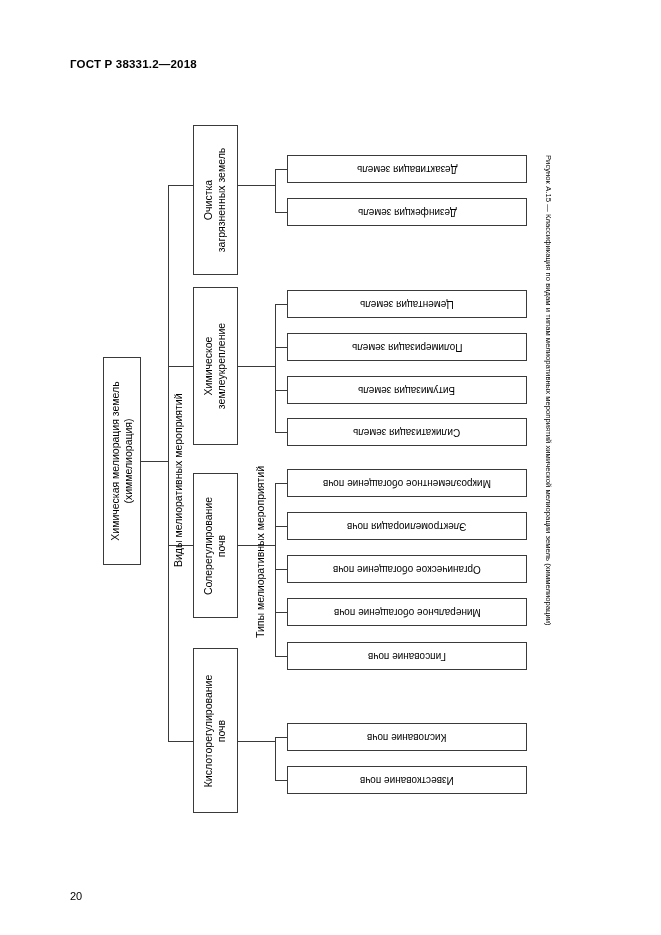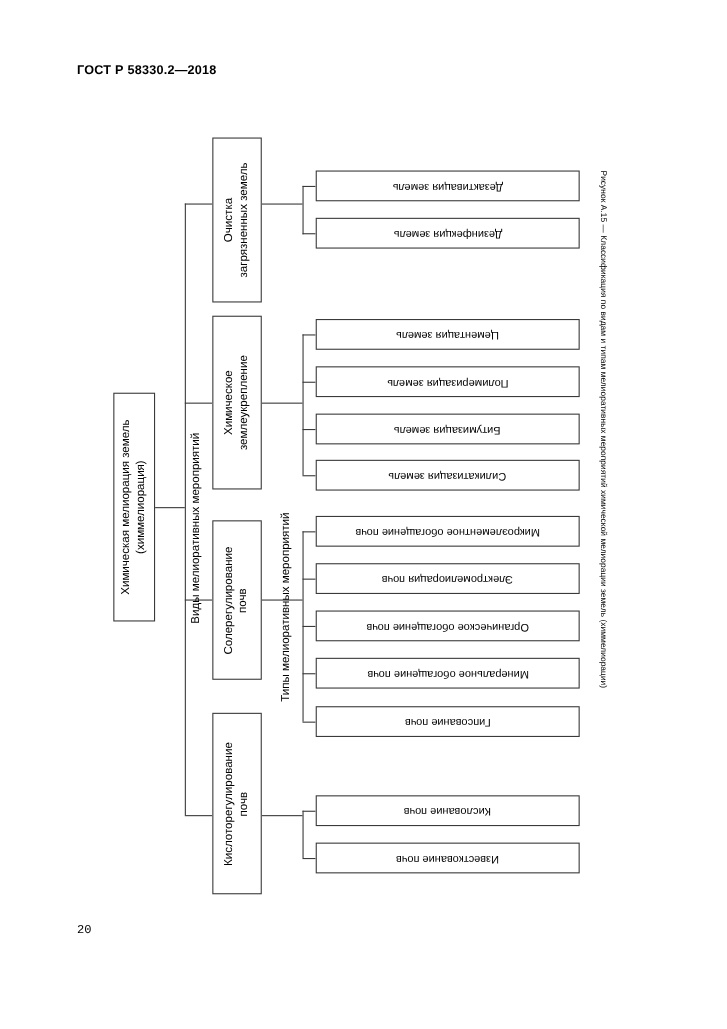--- a/index.html
+++ b/index.html
@@ -10,23 +10,22 @@
   }
   .page{position:absolute;inset:0;}
 
   
   .doc-header{
     position:absolute;left:70px;top:58px;
     font-size:11.5px;font-weight:bold;letter-spacing:.2px;
     white-space:nowrap;
   }
   .page-number{
-    position:absolute;left:70px;top:840px;
+    position:absolute;left:70px;top:890px;
     font-size:11px;
-    font-family:Liberation Mono, monospace;
   }
 
   
   .figure-caption{
     position:absolute;left:556px;top:155px;
     width:650px;height:16px;
     transform-origin:0 0;transform:rotate(90deg);
     font-size:7.6px;letter-spacing:.05px;white-space:nowrap;
     line-height:16px;
   }
@@ -63,21 +62,21 @@
     position:absolute;
     transform-origin:0 0;transform:rotate(-90deg);
     font-size:10.5px;white-space:nowrap;line-height:12px;
   }
 </style>
 </head>
 <body>
 
 <div class="page">
 
-  <div class="doc-header">ГОСТ Р 58330.2—2018</div>
+  <div class="doc-header">ГОСТ Р 38331.2—2018</div>
 
   <div class="page-number">20</div>
 
   <div class="figure-caption">Рисунок А.15 — Классификация по видам и типам мелиоративных мероприятий химической мелиорации земель (химмелиорации)</div>
 
   <div class="line hline" style="left:140px;top:461px;width:28px;"></div>
 
   <div class="line vline" style="left:168px;top:185px;height:556px;"></div>
 
   <div class="line hline" style="left:168px;top:185px;width:25px;"></div>

